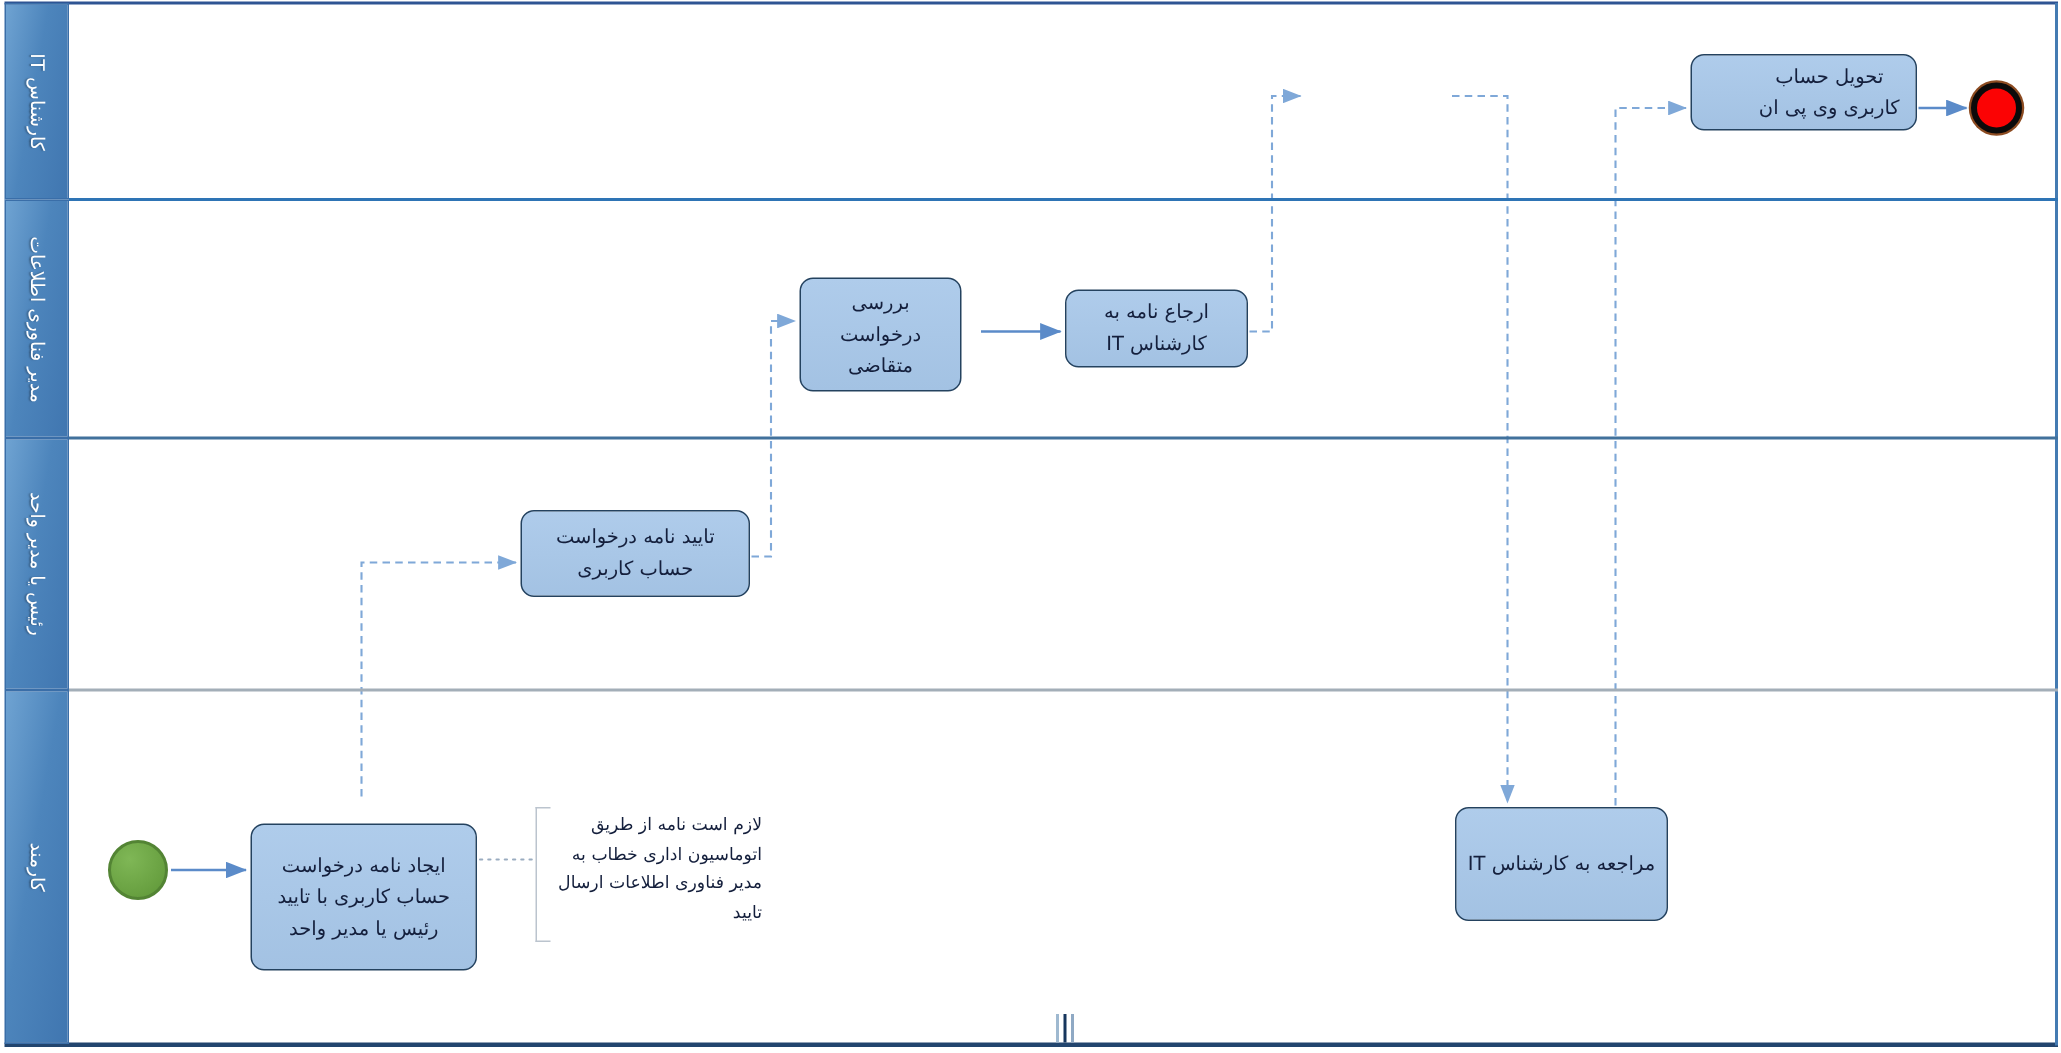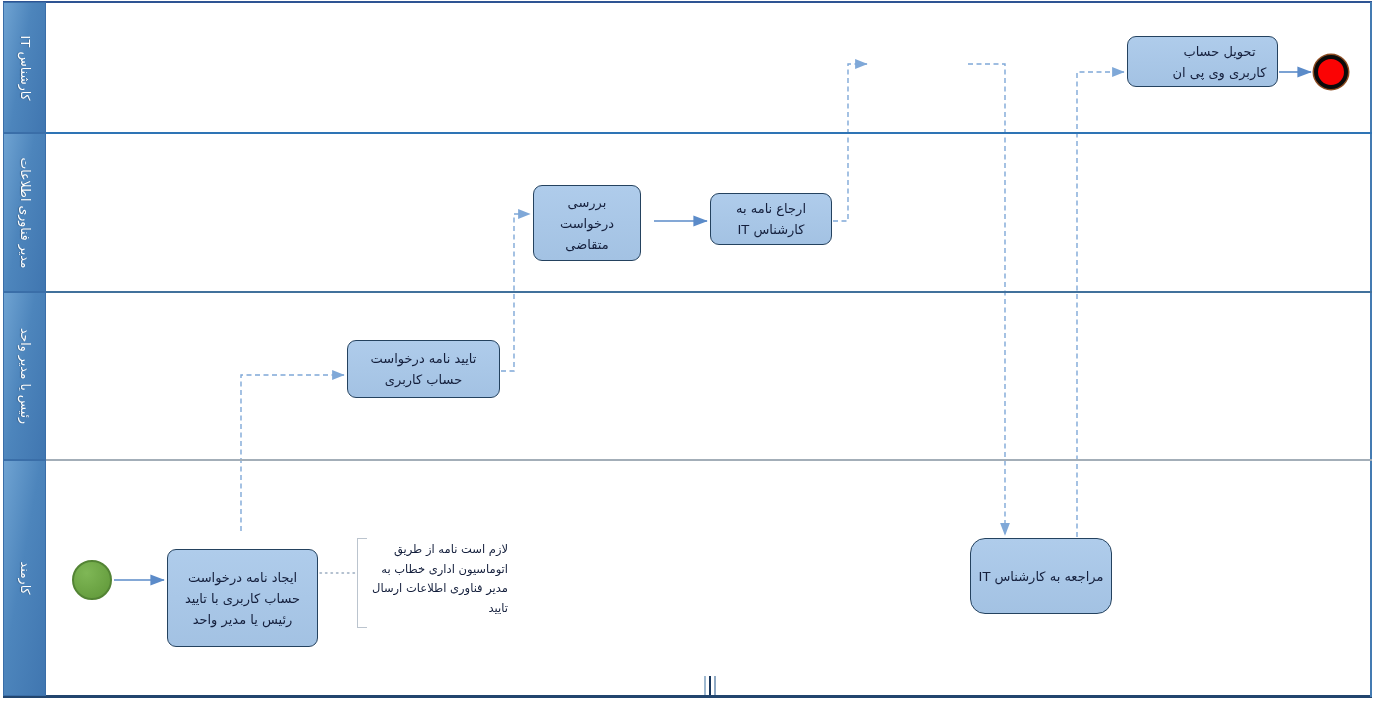--- a/index.html
+++ b/index.html
@@ -40,21 +40,21 @@
     display:flex; align-items:center; justify-content:center;
     text-align:center; direction:rtl;
     font-size:13px; line-height:21px; color:#141F3C; padding:3px 7px;
   }
   .t0 { left:870px;  top:30px;  width:98px;  height:74px; }
   .t1 { left:1127px; top:36px;  width:151px; height:51px;padding-left:41px; }
   .t2 { left:533px;  top:185px; width:108px; height:76px; }
   .t3 { left:710px;  top:193px; width:122px; height:52px; }
   .t4 { left:347px;  top:340px; width:153px; height:58px; }
   .t5 { left:167px;  top:533px; width:151px; height:98px;margin-top:16px; }
-  .t6 { left:970px;  top:538px; width:142px; height:76px;border-radius:15px; }
+  .t6 { left:970px;  top:538px; width:142px; height:76px; }
   
   .start-event {
     position:absolute; left:72px; top:560px; width:40px; height:40px;
     border-radius:50%; box-sizing:border-box;
     background:radial-gradient(circle at 35% 30%, #7FB756, #5E9637);
     border:2px solid #538434;
   }
   .end-event {
     position:absolute; left:1314px; top:55px; width:34px; height:34px;
     border-radius:50%; box-sizing:border-box;

